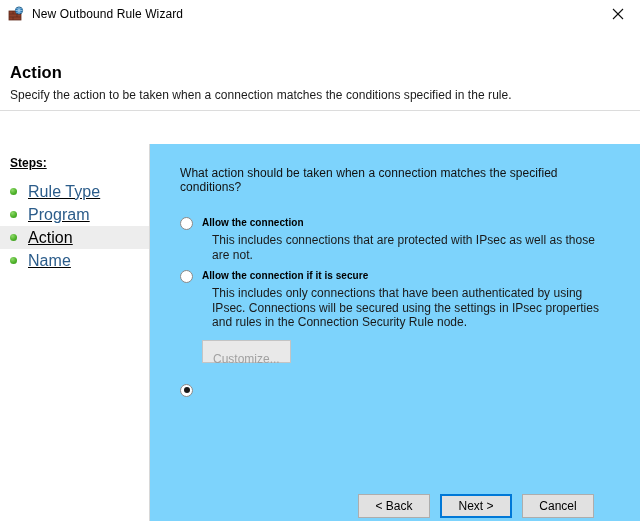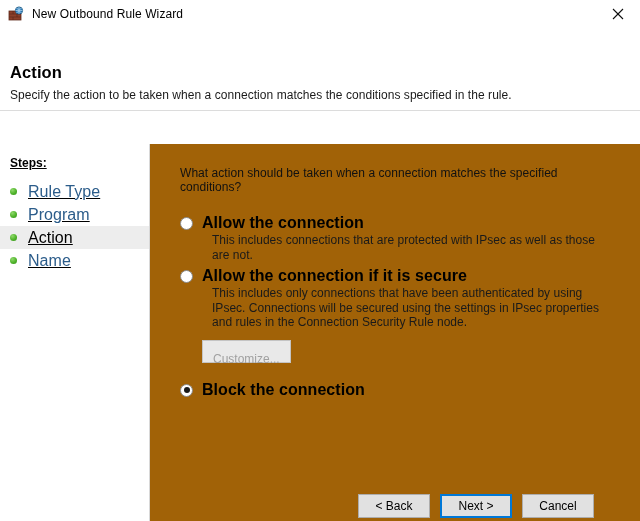--- a/index.html
+++ b/index.html
@@ -133,21 +133,21 @@
     color: #2b5c8a;
     letter-spacing: 0.05px;
   }
   .step-row.active .step-label {
     color: #000000;
   }
 
   
   .content {
     flex: 1 1 auto;
-    background: #a16207;
+    background: #7dd3fc;
     position: relative;
     box-sizing: border-box;
     padding: 22px 26px 0 30px;
     display: flex;
     flex-direction: column;
   }
   .question {
     font-size: 12px;
     color: #111111;
     margin-bottom: 22px;
@@ -180,21 +180,21 @@
     left: 50%;
     top: 50%;
     width: 6px;
     height: 6px;
     margin-left: -3px;
     margin-top: -3px;
     border-radius: 50%;
     background: #1a1a1a;
   }
   .option-title {
-    font-size: 16px;
+    font-size: 10px;
     font-weight: bold;
     color: #000000;
     line-height: 14px;
     letter-spacing: 0.05px;
   }
   .option-desc {
     font-size: 12px;
     color: #1a1a1a;
     line-height: 14.5px;
     margin: 3px 0 0 32px;
@@ -325,21 +325,20 @@
         </div>
         <div class="option-desc">This includes only connections that have been authenticated by using IPsec.  Connections will be secured using the settings in IPsec properties and rules in the Connection Security Rule node.</div>
         <div class="customize-wrap">
           <span class="btn disabled">Customize...</span>
         </div>
       </div>
 
       <div class="option" style="margin-top:13px;">
         <div class="option-head">
           <span class="radio checked"></span>
-          <span class="option-title">Block the connection</span>
         </div>
       </div>
 
       <div class="footer">
         <span class="btn">&lt; Back</span>
         <span class="btn default">Next &gt;</span>
         <span class="btn">Cancel</span>
       </div>
 
     </div>

